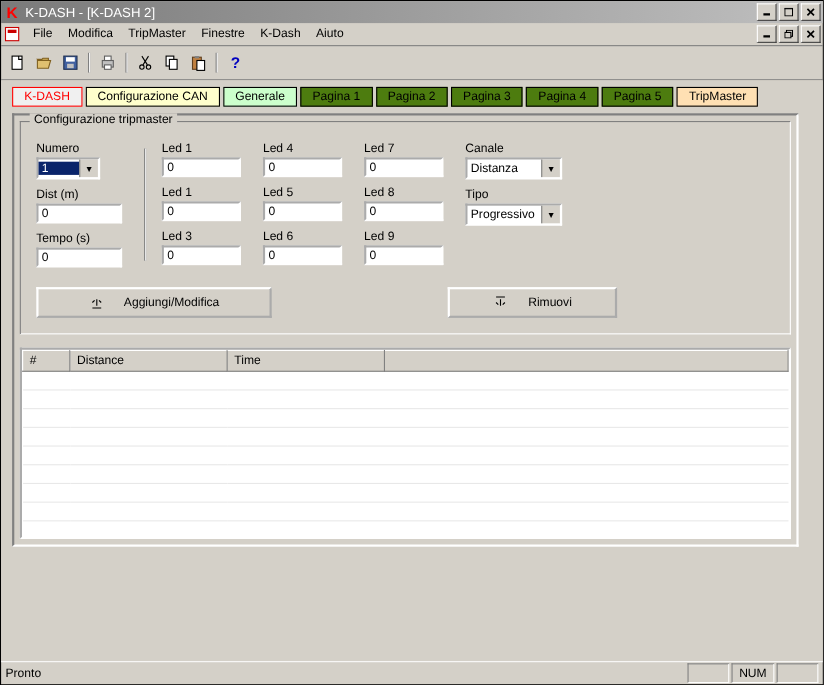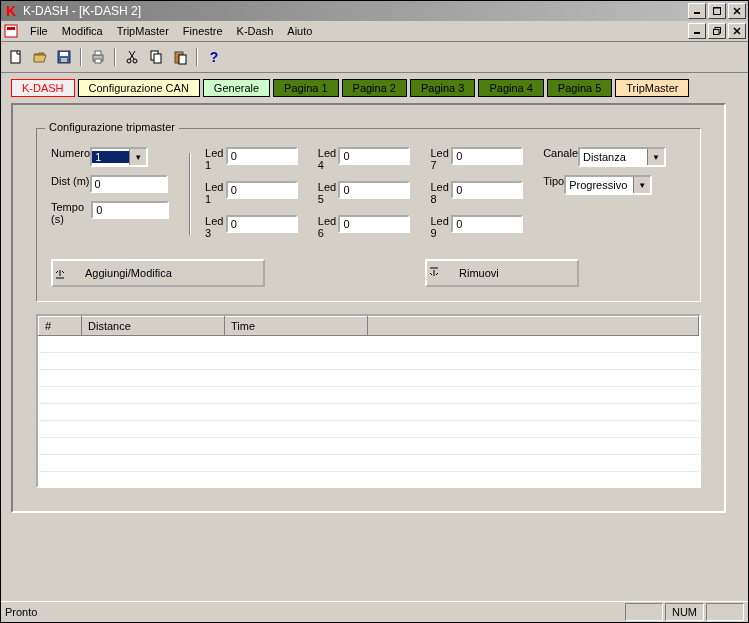--- a/index.html
+++ b/index.html
@@ -16,35 +16,35 @@
 .tb-btn{width:22px;height:22px;display:flex;align-items:center;justify-content:center;cursor:default}
 .tb-sep{width:1px;height:18px;background:#808080;margin:0 3px;border-right:1px solid #fff}
 .mdi-area{flex:1;background:#d4d0c8;position:relative;overflow:hidden}
 .tabs-row{display:flex;gap:3px;padding:6px 10px 0 10px;align-items:center}
 .tab{padding:2px 10px;border:1px solid #000;font-size:11px;cursor:default;background:#d4d0c8}
 .tab.red{color:red;border-color:red;background:#f0f0f0}
 .tab.yellow{background:#ffffcc;border-color:#000}
 .tab.green{background:#ccffcc;border-color:#000}
 .tab.blue{background:#4d7c0f;border-color:#000}
 .tab.active{background:#ffe0b3}
-.content-frame{margin:6px 22px 10px 10px;border:2px solid #fff;border-top-color:#808080;border-left-color:#808080;padding:23px;box-sizing:border-box}
+.content-frame{margin:6px 22px 10px 10px;border:2px solid #fff;border-top-color:#808080;border-left-color:#808080;padding:5px;box-sizing:border-box}
 .groupbox{border:1px solid #808080;border-right-color:#fff;border-bottom-color:#fff;position:relative;padding:18px 14px 14px 14px;margin-bottom:12px}
 .groupbox>legend{position:absolute;top:-8px;left:8px;background:#d4d0c8;padding:0 4px;font-size:11px}
 .form-grid{display:flex;gap:0;align-items:flex-start}
 .col{display:flex;flex-direction:column;gap:8px;margin-right:20px}
 .vsep{width:1px;background:#808080;margin:6px 14px 6px 0;align-self:stretch;border-right:1px solid #fff}
 .lbl{font-size:11px;margin-bottom:2px}
-.field{display:flex;flex-direction:row}
+.field{display:flex;flex-direction:column}
 .text-input{width:72px;height:18px;border:2px inset #fff;background:#fff;font-size:11px;padding:0 3px;box-sizing:border-box}
 .dd{width:88px;height:20px;display:flex;align-items:center;border:2px inset #fff;background:#fff;box-sizing:border-box}
 .dd .dd-val{flex:1;padding:0 3px;font-size:11px;white-space:nowrap;overflow:hidden}
 .dd .dd-btn{width:16px;height:100%;background:#d4d0c8;border-left:1px solid #808080;display:flex;align-items:center;justify-content:center;font-size:8px}
 .dd.sel .dd-val{background:#0a246a;color:#fff}
 .btn-row{display:flex;gap:160px;margin-top:18px}
-.action-btn{width:210px;height:24px;border:2px outset #fff;background:#d4d0c8;display:flex;align-items:center;gap:18px;cursor:default;font-size:11px}
+.action-btn{width:210px;height:24px;border:2px outset #fff;background:#d4d0c8;display:flex;align-items:center;justify-content:center;gap:18px;cursor:default;font-size:11px}
 .action-btn.small{width:150px}
 .section-label{font-size:11px;margin:0 0 4px 2px}
 .table{border:2px inset #fff;background:#fff;height:170px;overflow:auto}
 .table table{border-collapse:collapse;width:100%;font-size:11px}
 .table th{background:#d4d0c8;border:1px solid #808080;border-top-color:#fff;border-left-color:#fff;height:18px;text-align:left;padding:0 6px;font-weight:normal}
 .table td{border-bottom:1px solid #e8e8e8;height:16px;padding:0 6px}
 .statusbar{height:20px;border-top:1px solid #fff;display:flex;align-items:center;padding:0 4px;font-size:11px}
 .statusbar .sb-text{flex:1}
 .statusbar .sb-cell{border:1px solid #808080;border-right-color:#fff;border-bottom-color:#fff;padding:1px 6px;margin-left:2px;min-width:24px;text-align:center;height:14px;line-height:14px}
 .mdi-btns{margin-left:auto;display:flex;gap:2px}

